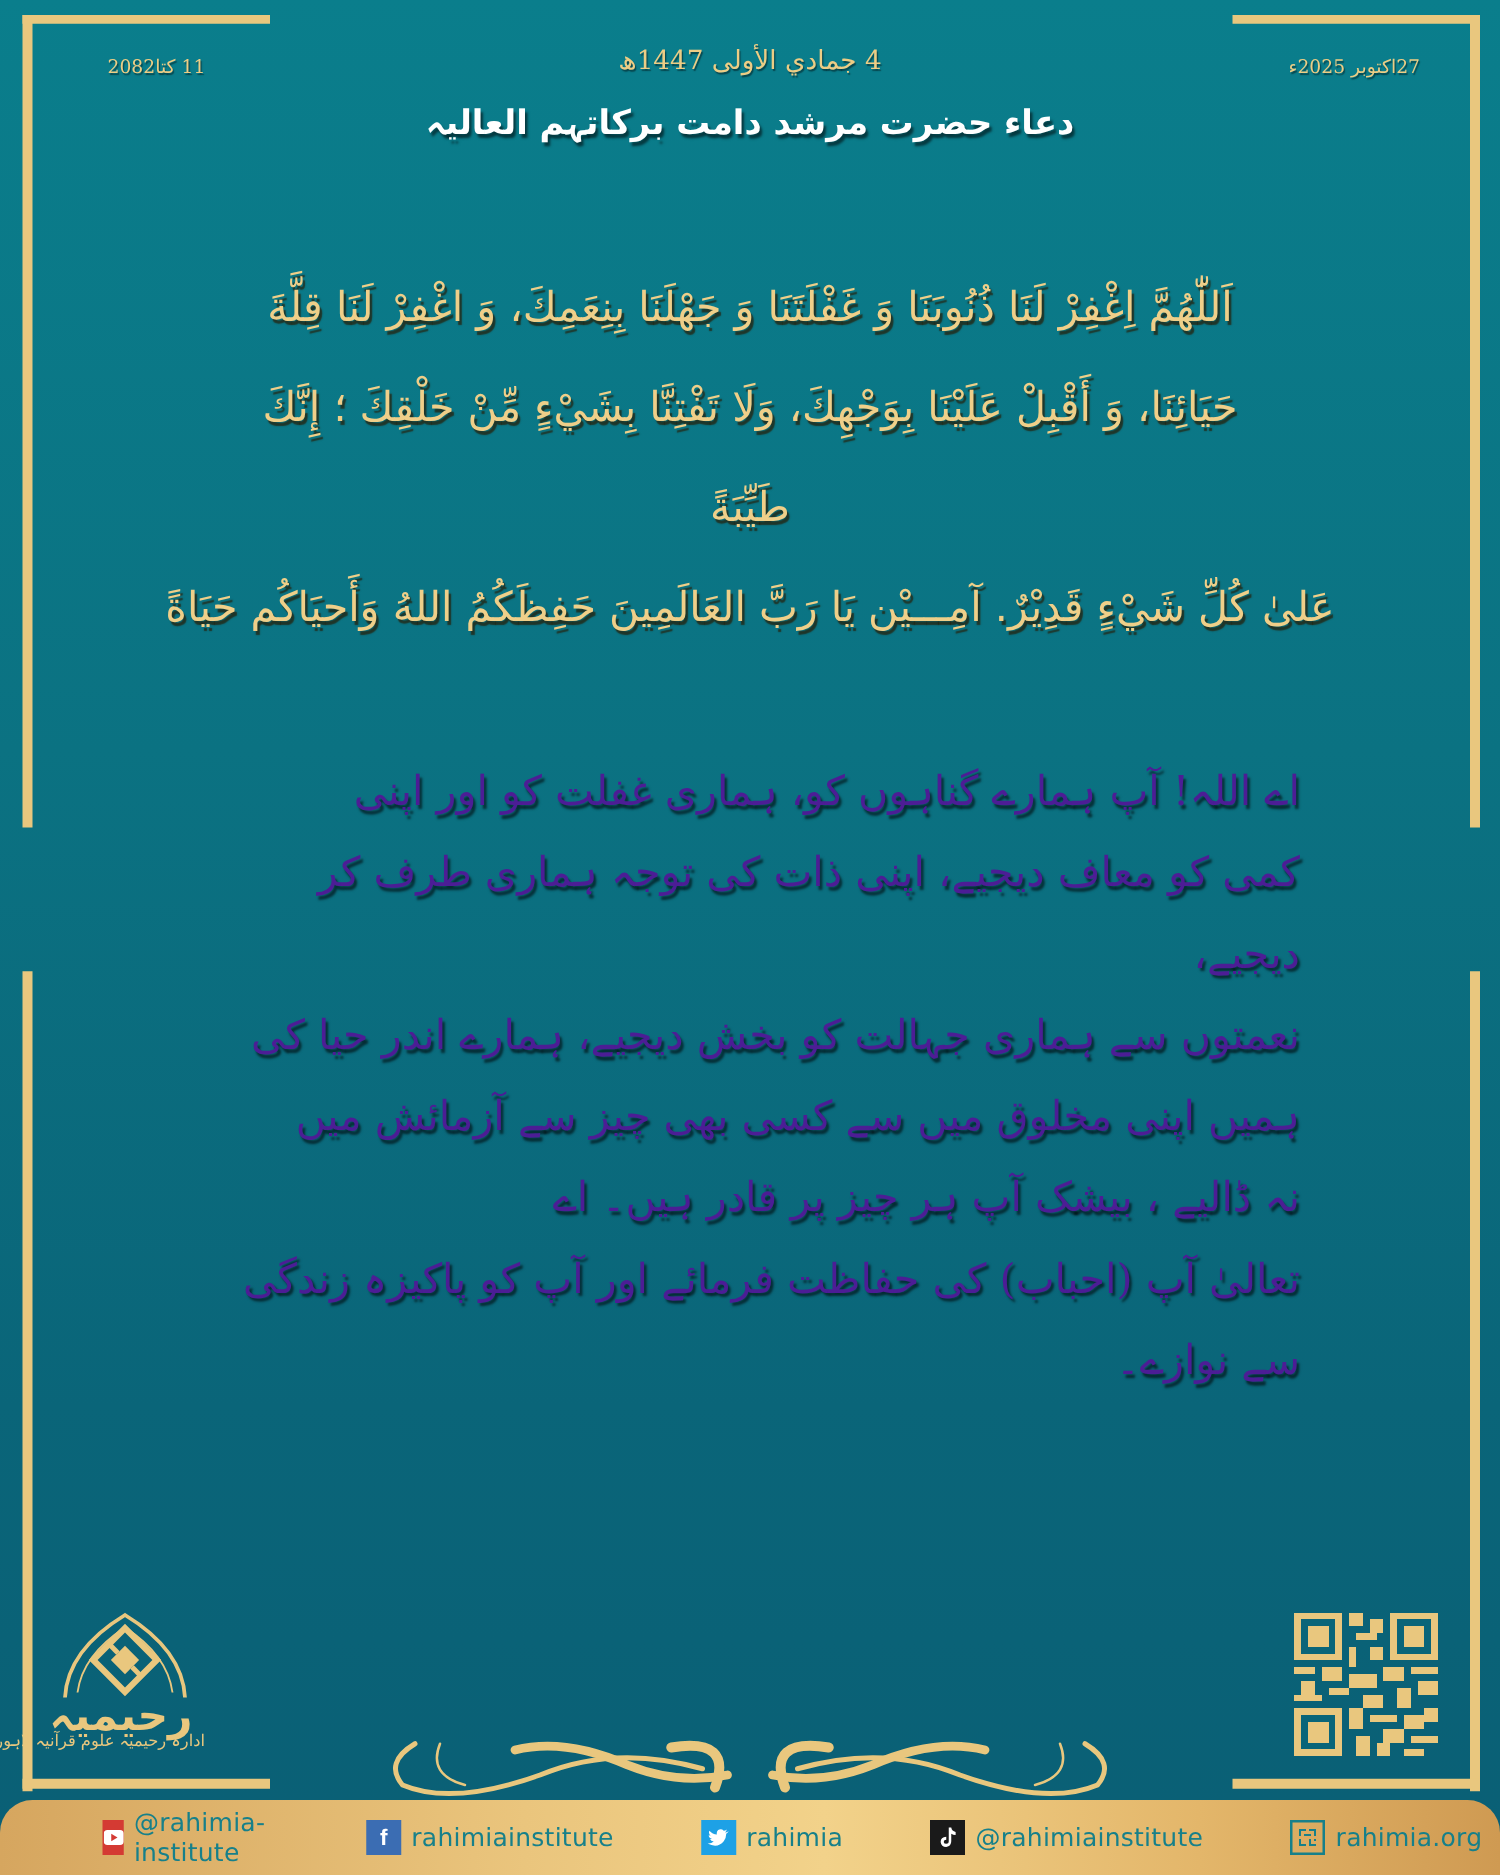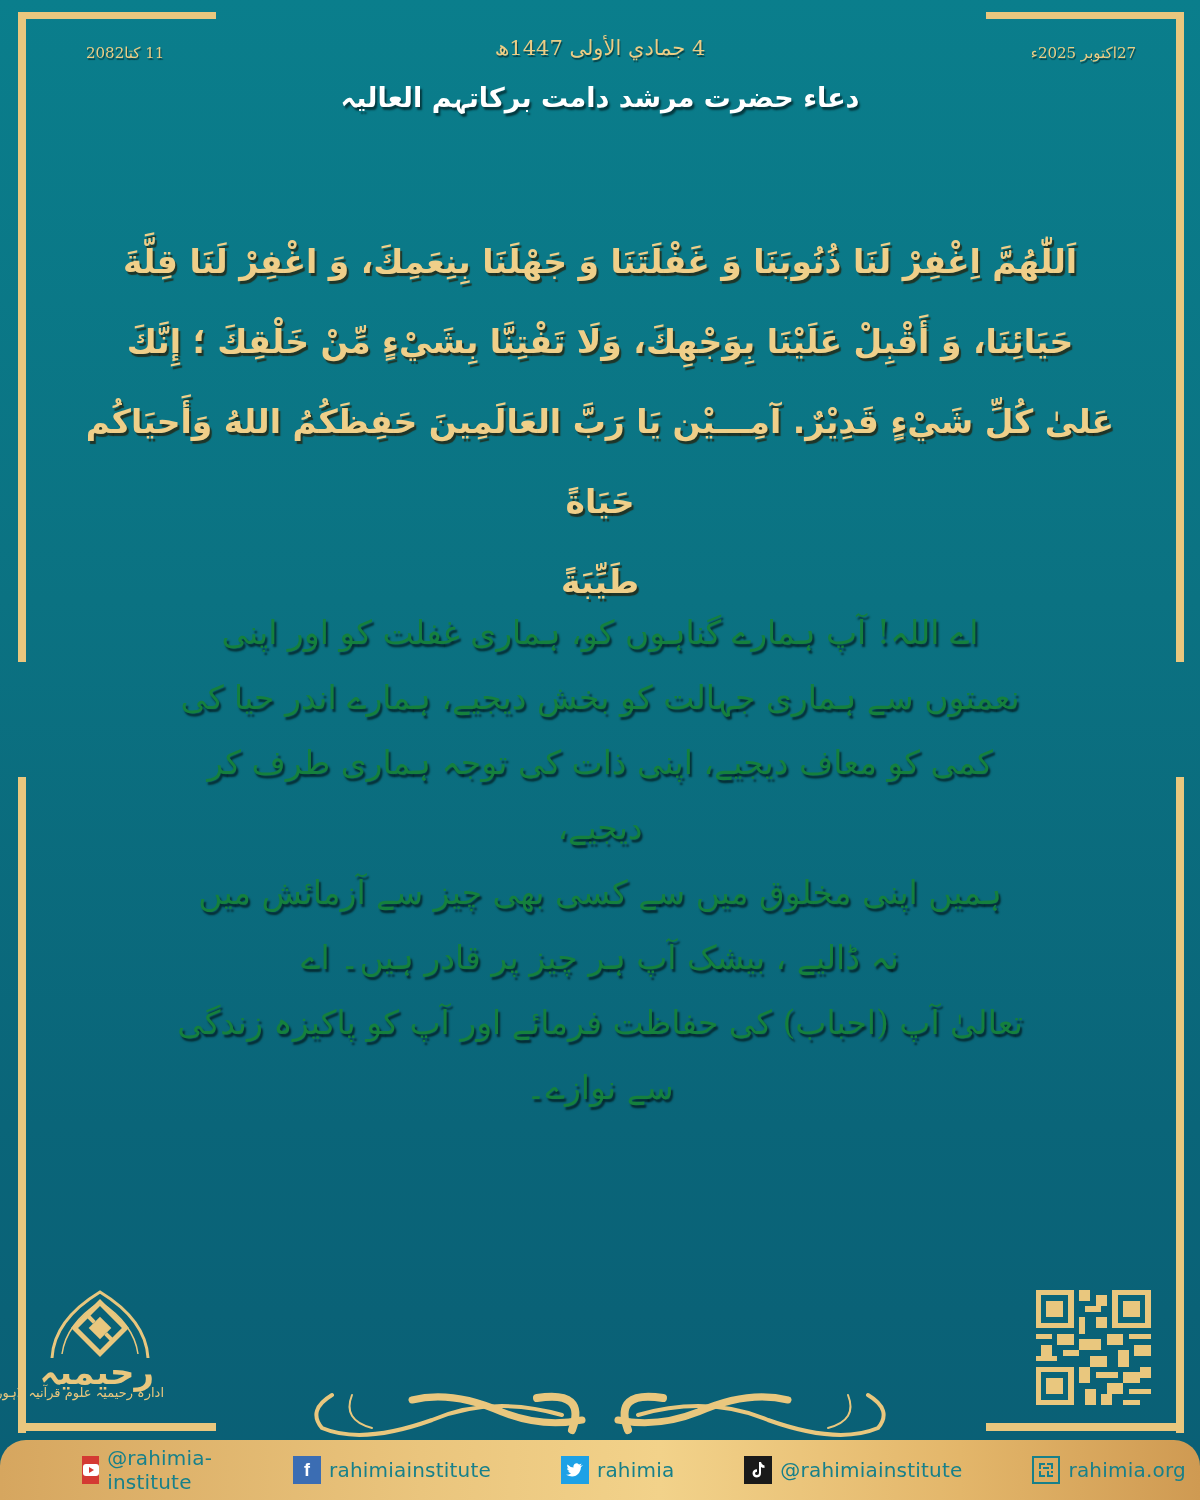--- a/index.html
+++ b/index.html
@@ -22,31 +22,31 @@
       font-family: "DejaVu Serif", serif; font-size: 21px; color: #eccd85;
       text-shadow: 1px 2px 1px rgba(0,0,0,0.45); direction: rtl;
     }
     .title {
       position: absolute; top: 82px; left: 0; width: 1200px; text-align: center;
       font-family: "DejaVu Sans", sans-serif; font-size: 27px; font-weight: bold;
       color: #ffffff; direction: rtl;
       text-shadow: 2px 3px 2px rgba(0,0,0,0.55);
     }
     .arabic {
-      position: absolute; top: 222px; left: 72px; width: 1056px;
+      position: absolute; top: 206px; left: 72px; width: 1056px;
       direction: rtl; text-align: center;
-      font-family: "DejaVu Sans", sans-serif; font-size: 33px; font-weight: bold;
+      font-family: "DejaVu Sans", sans-serif; font-size: 33px; font-weight: normal;
       line-height: 80px; color: #efcf89;
       text-shadow: 2px 3px 1px rgba(40,25,0,0.7);
     }
     .urdu {
       position: absolute; top: 600px; left: 160px; width: 880px;
-      direction: rtl; text-align: center;
+      direction: rtl; 
       font-family: "DejaVu Serif", serif; font-size: 33px;
-      line-height: 65px; color: #15803d;
+      line-height: 65px; color: #4c1d95;
       text-shadow: 2px 3px 2px rgba(0,0,0,0.6);
     }
     .logo { position: absolute; left: 40px; top: 1280px; width: 120px; height: 150px; }
     .logo-caption {
       position: absolute; left: 34px; top: 1385px; width: 130px; text-align: center;
       font-size: 13px; color: #e9c77e; direction: rtl; white-space: nowrap;
     }
     .logo-name {
       position: absolute; left: 44px; top: 1352px; width: 110px; text-align: center;
       font-size: 34px; color: #e9c77e; direction: rtl; font-weight: bold;
@@ -89,28 +89,28 @@
 <div class="frame" style="left:986px;top:1423px;width:198px;height:8px;"></div>
 
 <div class="top-date" style="left:86px;">11 کتا2082</div>
 <div class="hijri">4 جمادي الأولى 1447ھ</div>
 <div class="top-date" style="right:64px;">27اکتوبر 2025ء</div>
 <div class="title">دعاء حضرت مرشد دامت برکاتہم العالیہ</div>
 
 <div class="arabic">
   <div>اَللّٰهُمَّ اِغْفِرْ لَنَا ذُنُوبَنَا وَ غَفْلَتَنَا وَ جَهْلَنَا بِنِعَمِكَ، وَ اغْفِرْ لَنَا قِلَّةَ</div>
   <div>حَيَائِنَا، وَ أَقْبِلْ عَلَيْنَا بِوَجْهِكَ، وَلَا تَفْتِنَّا بِشَيْءٍ مِّنْ خَلْقِكَ ؛ إِنَّكَ</div>
+  <div>طَيِّبَةً</div>
   <div>عَلىٰ كُلِّ شَيْءٍ قَدِيْرٌ. آمِـــيْن يَا رَبَّ العَالَمِينَ حَفِظَكُمُ اللهُ وَأَحيَاكُم حَيَاةً</div>
-  <div>طَيِّبَةً</div>
 </div>
 
 <div class="urdu">
   <div>اے اللہ! آپ ہمارے گناہوں کو، ہماری غفلت کو اور اپنی</div>
+  <div>کمی کو معاف دیجیے، اپنی ذات کی توجہ ہماری طرف کر دیجیے،</div>
   <div>نعمتوں سے ہماری جہالت کو بخش دیجیے، ہمارے اندر حیا کی</div>
-  <div>کمی کو معاف دیجیے، اپنی ذات کی توجہ ہماری طرف کر دیجیے،</div>
   <div>ہمیں اپنی مخلوق میں سے کسی بھی چیز سے آزمائش میں</div>
   <div>نہ ڈالیے ، بیشک آپ ہر چیز پر قادر ہیں۔ اے</div>
   <div>تعالیٰ آپ (احباب) کی حفاظت فرمائے اور آپ کو پاکیزہ زندگی</div>
   <div>سے نوازے۔</div>
 </div>
 
 <svg class="logo" viewBox="0 0 120 150">
   <path d="M12 78 Q14 40 60 12 Q106 40 108 78" fill="none" stroke="#e9c77e" stroke-width="3"></path>
   <path d="M22 74 Q26 44 60 22 Q94 44 98 74" fill="none" stroke="#e9c77e" stroke-width="1.5"></path>
   <g transform="translate(60,48) rotate(45)" fill="#e9c77e">

